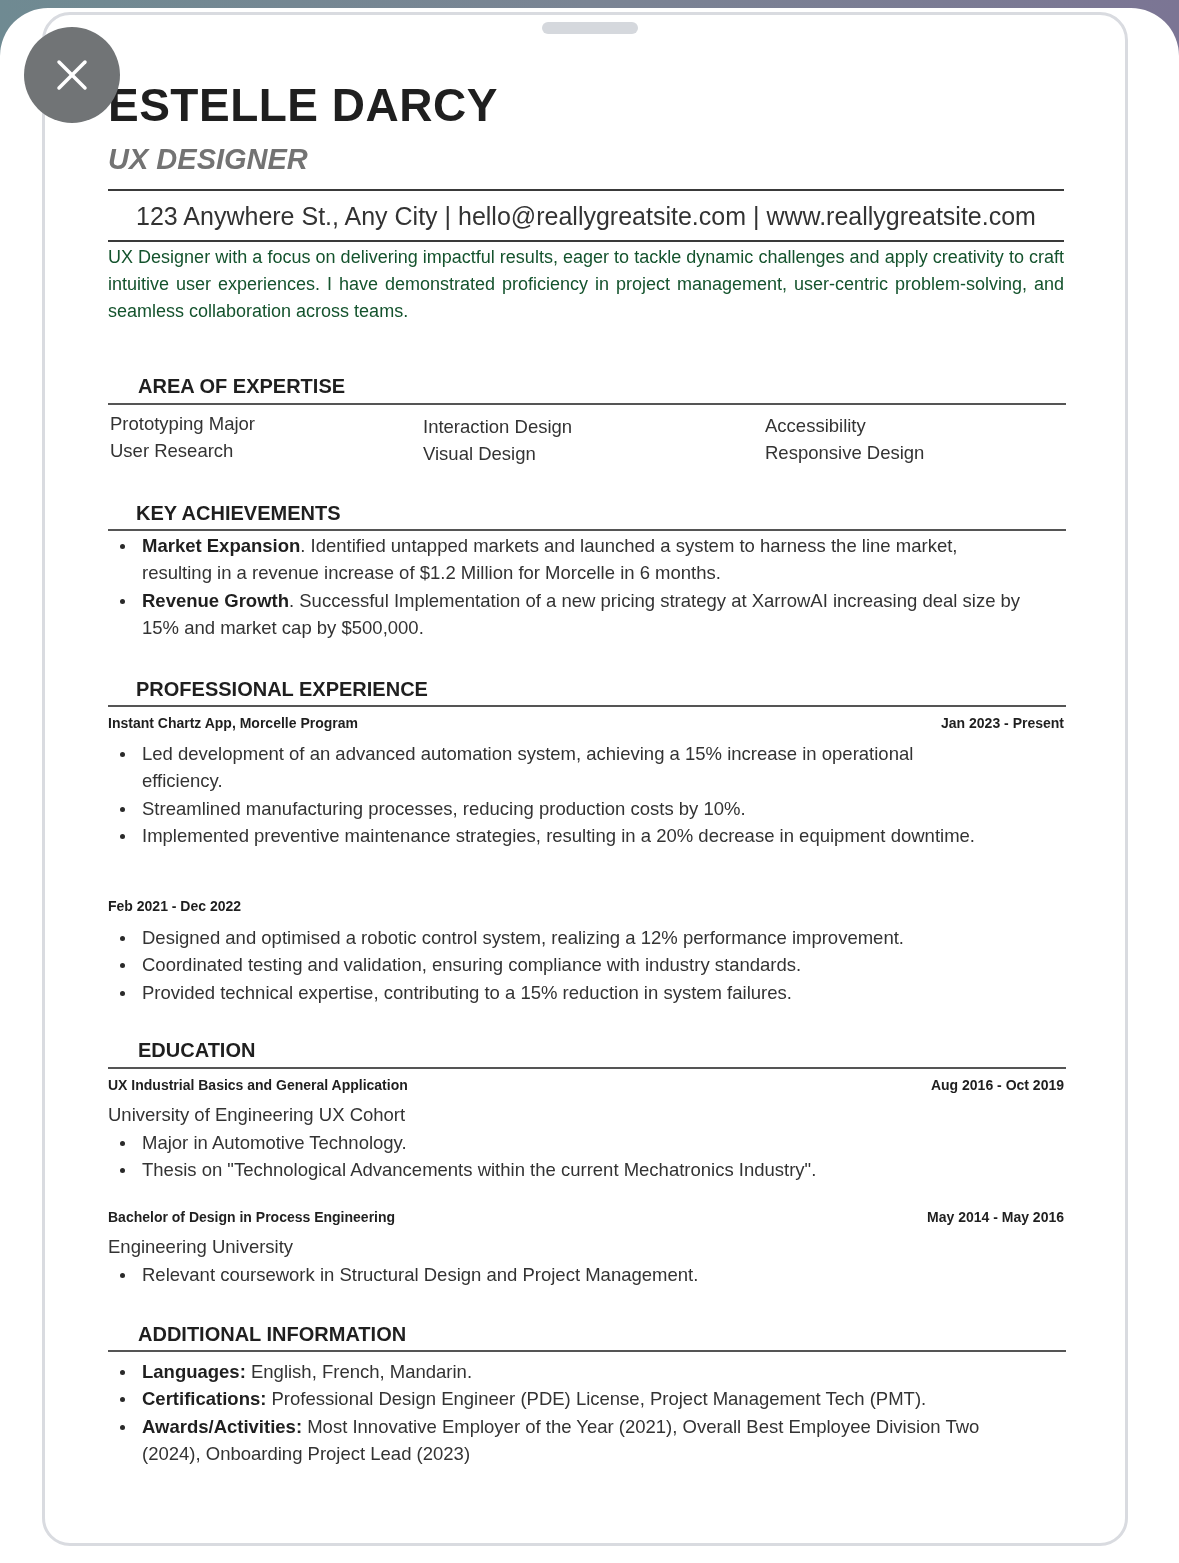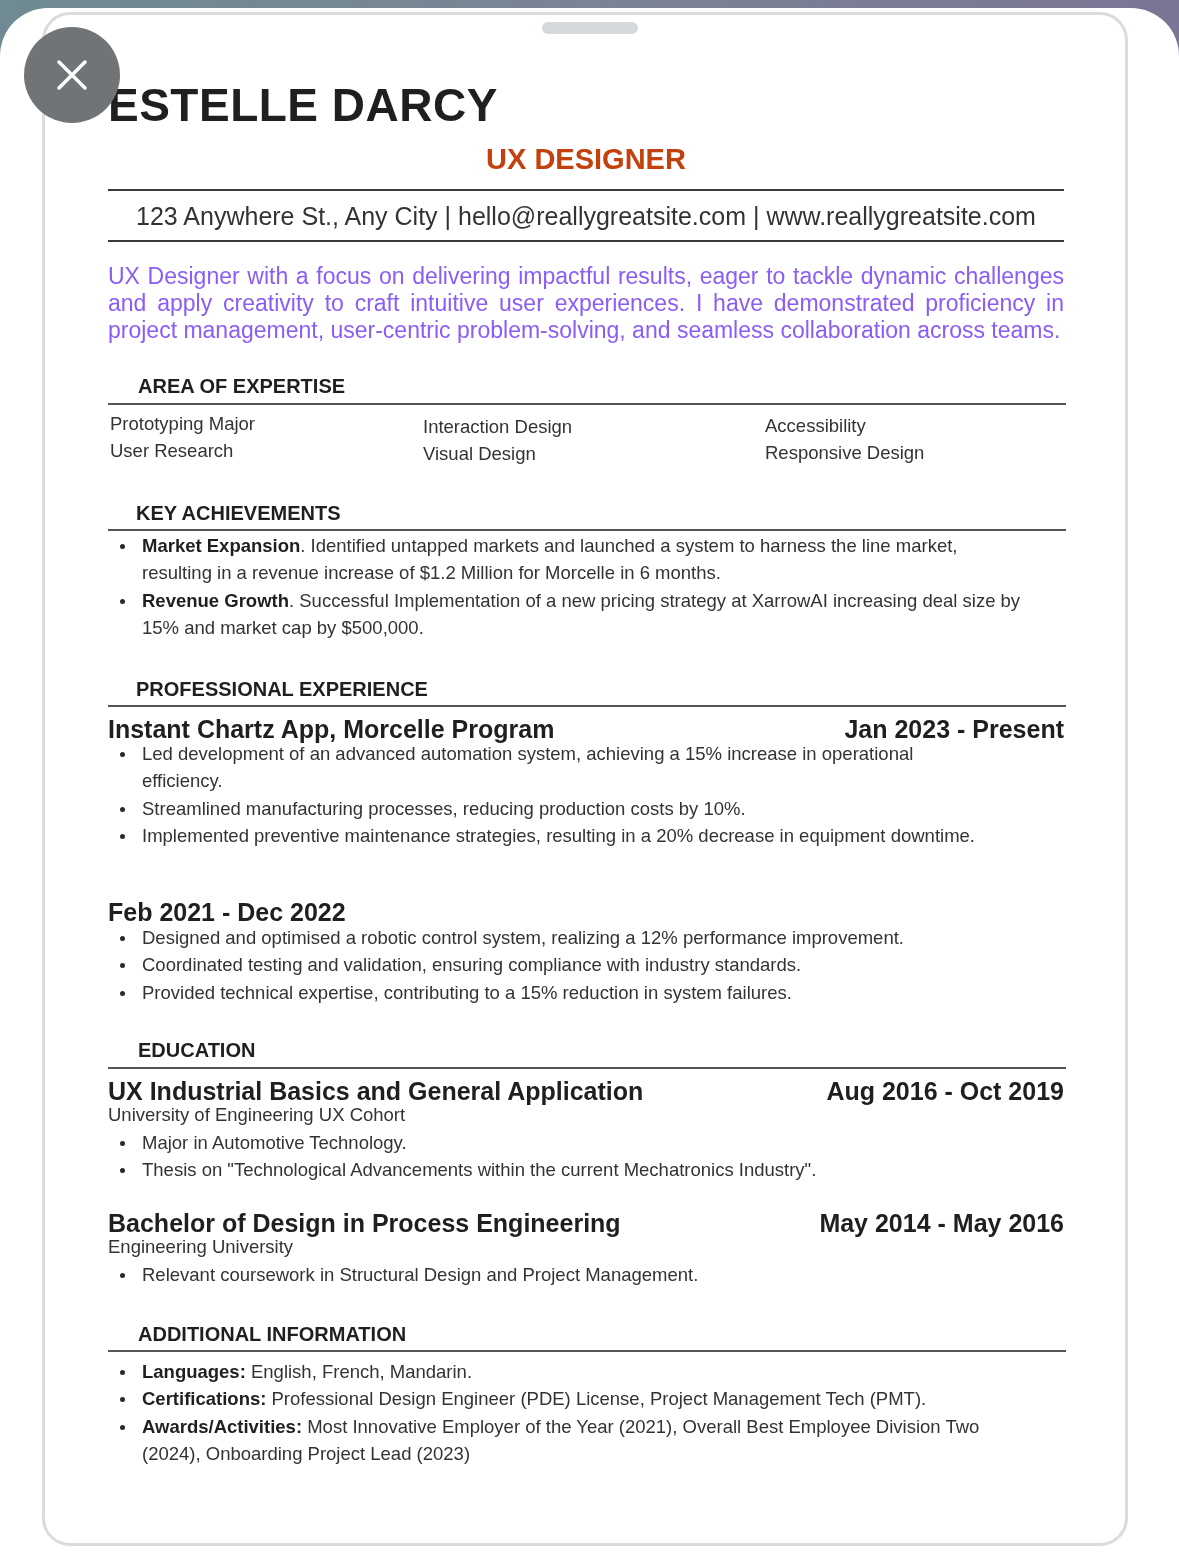--- a/index.html
+++ b/index.html
@@ -27,51 +27,51 @@
     align-items: center; justify-content: center; cursor: pointer; z-index: 5;
   }
   .close-btn svg { width: 34px; height: 34px; }
 
   .doc { position: absolute; left: 108px; top: 0; width: 956px; }
   .name {
     position: absolute; top: 78px; left: 0; width: 956px; 
     font-size: 46px; font-weight: bold; color: #1f1f1f; letter-spacing: 0.5px;
   }
   .role {
-    position: absolute; top: 143px; left: 0; width: 956px; text-align: center;
-    font-size: 29px; font-weight: bold; color: #c2410c;
+    position: absolute; top: 143px; left: 0; width: 956px; text-align: left;
+    font-size: 29px; font-weight: bold; color: #737373; font-style: italic;
   }
   .rule { position: absolute; left: 0; width: 956px; height: 2px; background: #3a3a3a; }
   .contact {
     position: absolute; top: 202px; left: 0; width: 956px; text-align: center;
     font-size: 25px; color: #333;
   }
   .summary {
-    position: absolute; top: 263px; left: 0; width: 956px;
-    font-size: 23px; line-height: 27px; color: #8b5cf6; text-align: justify;
+    position: absolute; top: 244px; left: 0; width: 956px;
+    font-size: 18px; line-height: 27px; color: #14532d; text-align: justify;
   }
   .sec-title {
     position: absolute; font-size: 20px; font-weight: bold; color: #1f1f1f;
   }
   .sec-rule { position: absolute; left: 0; width: 958px; height: 2px; background: #555; }
 
   .exp-grid { position: absolute; font-size: 18.5px; color: #333; line-height: 27px; }
 
   ul.bullets { list-style: none; margin: 0; padding: 0; position: absolute; left: 0; width: 956px; }
   ul.bullets li {
     position: relative; padding-left: 34px; font-size: 18.5px; line-height: 27.3px; color: #333;
   }
   ul.bullets li::before {
     content: ""; position: absolute; left: 12px; top: 12px; width: 5px; height: 5px;
     border-radius: 50%; background: #2a2a2a;
   }
   ul.bullets li b { color: #1f1f1f; text-align: center; }
   .entry-head {
     position: absolute; left: 0; width: 956px; display: flex; justify-content: space-between;
-    font-size: 25px; font-weight: bold; color: #1f1f1f; gap: 16px;
+    font-size: 14px; font-weight: bold; color: #1f1f1f; gap: 16px;
   }
   .sub { position: absolute; left: 0; font-size: 18.5px; color: #333; }
 </style>
 </head>
 <body>
 
 <div class="sheet">
   <div class="card"></div>
   <div class="handle"></div>
 </div>

